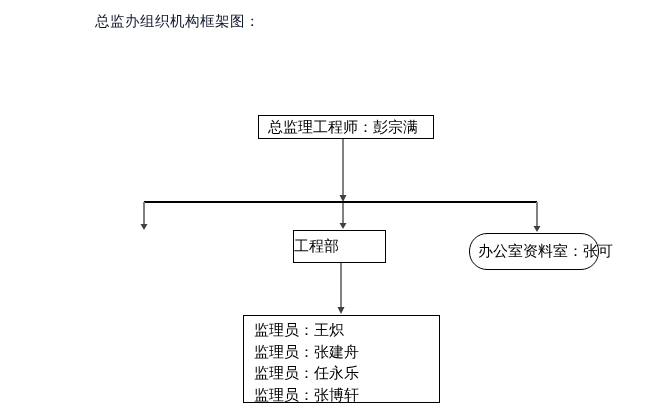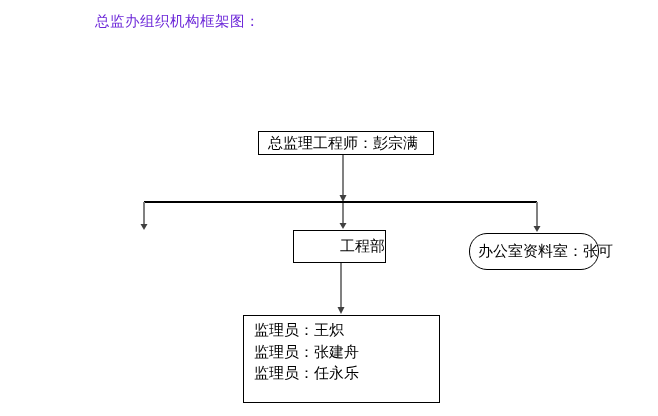--- a/index.html
+++ b/index.html
@@ -15,21 +15,21 @@
     font-family: "Liberation Sans", sans-serif;
     color: #000000;
     overflow: hidden;
   }
   .page-title {
     position: absolute;
     left: 95px;
     top: 12px;
     font-size: 14.5px;
     letter-spacing: 0.5px;
-    color: #6d28d9;
+    color: #0f172a;
     white-space: nowrap;
   }
   .connector-layer {
     position: absolute;
     left: 0;
     top: 0;
     width: 658px;
     height: 416px;
     pointer-events: none;
   }
@@ -42,35 +42,34 @@
     display: flex;
     align-items: center;
     white-space: nowrap;
   }
   .node-root {
     left: 258px;
     top: 115px;
     width: 176px;
     height: 24px;
     padding-left: 9px;
-    margin-top: 16px;
   }
   .node-left {
     left: 63px;
     top: 231px;
     width: 142px;
     height: 37px;
     padding-left: 12px;
   }
   .node-center {
     left: 293px;
     top: 230px;
     width: 93px;
     height: 33px;
-    justify-content: flex-end;
+    justify-content: flex-start;
   }
   .node-right {
     left: 469px;
     top: 233px;
     width: 130px;
     height: 37px;
     padding-left: 8px;
     border-radius: 18px;
   }
   .node-bottom {
@@ -121,15 +120,16 @@
   </div>
 
   <div class="node node-right">
     <span>办公室资料室：张可</span>
   </div>
 
   <div class="node node-bottom">
     <div class="member-line">监理员：王炽</div>
     <div class="member-line">监理员：张建舟</div>
     <div class="member-line">监理员：任永乐</div>
+    <div class="member-line">监理员：张博轩</div>
   </div>
 
 </div>
 
 </body></html>

